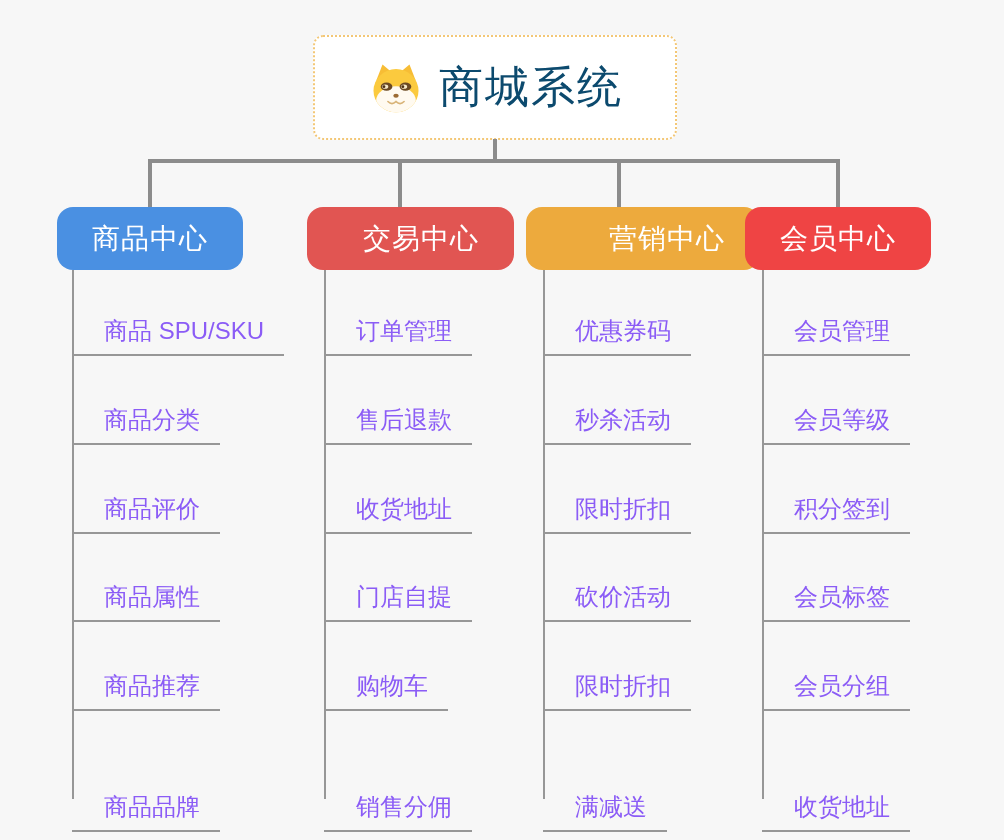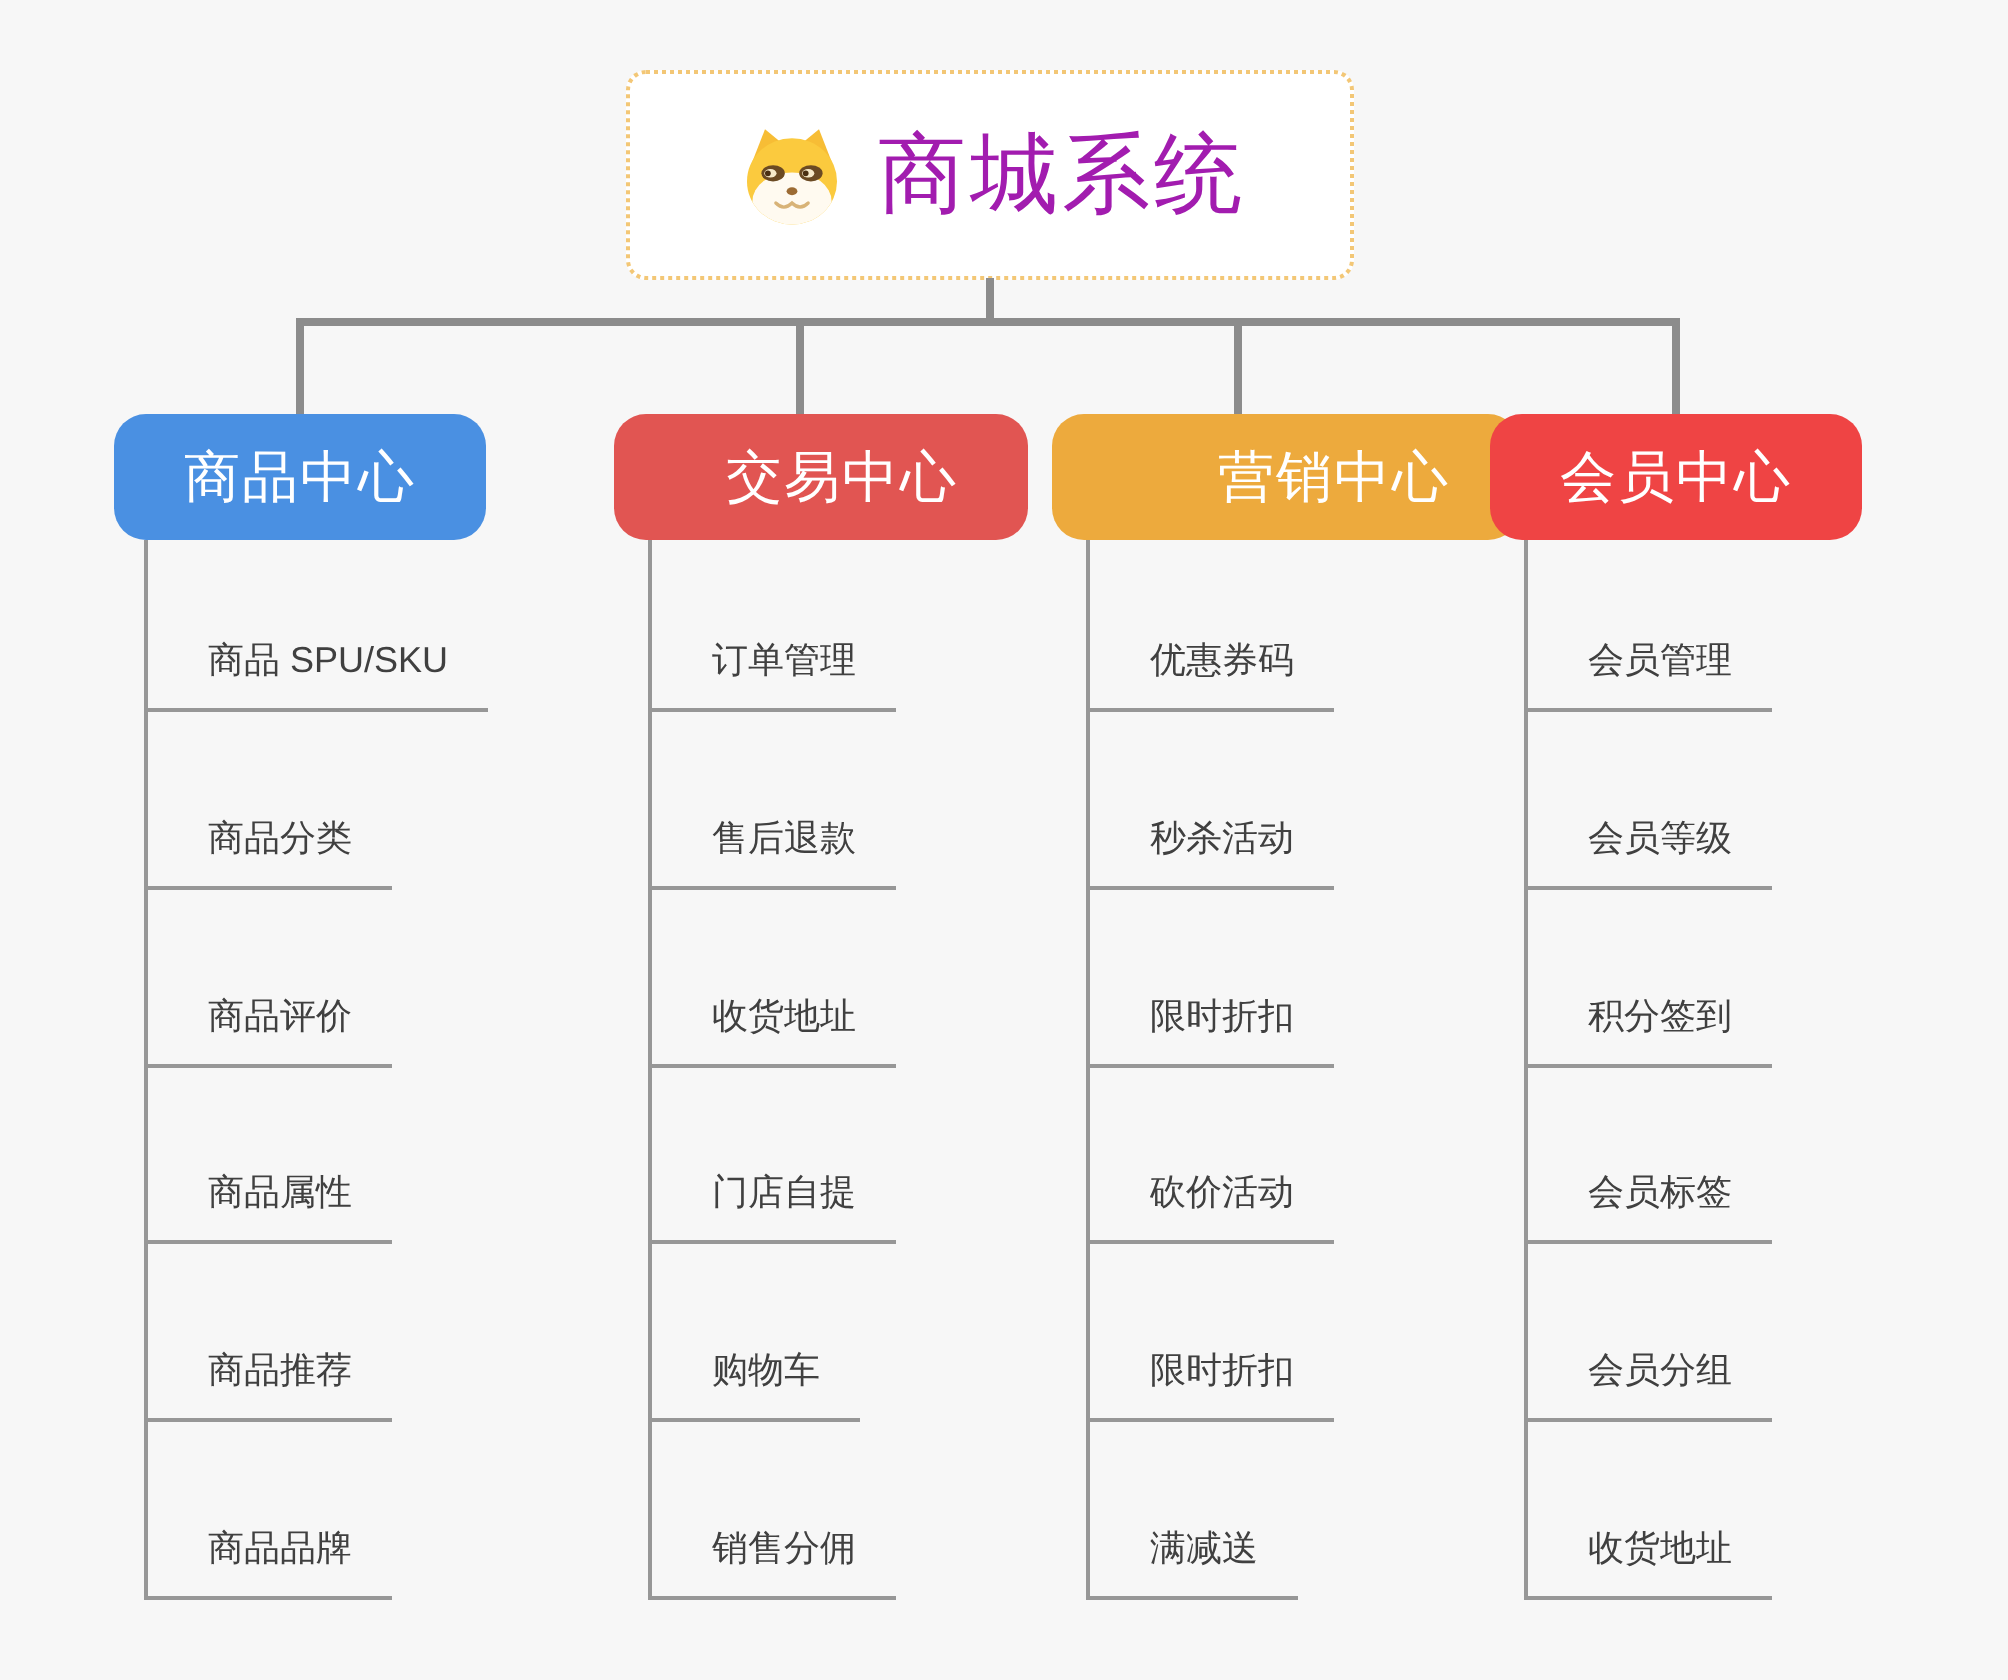--- a/index.html
+++ b/index.html
@@ -12,21 +12,21 @@
   .canvas{position:relative;width:1004px;height:840px;background:#f7f7f7;}
 
   
   .root-node{
     position:absolute;left:313px;top:35px;width:364px;height:105px;
     box-sizing:border-box;background:#ffffff;
     border:2px dotted #f3c776;border-radius:10px;
     display:flex;align-items:center;justify-content:center;gap:14px;
   }
   .root-title{
-    font-size:44px;font-weight:500;color:#a21caf;letter-spacing:2px;white-space:nowrap;
+    font-size:44px;font-weight:500;color:#0c4a6e;letter-spacing:2px;white-space:nowrap;
   }
   .root-icon{width:58px;height:54px;flex:0 0 auto;}
 
   
   .cline{position:absolute;background:#8c8c8c;}
   .v-root{left:493px;top:139px;width:4px;height:24px;}
   .h-main{left:148px;top:159px;width:692px;height:4px;border-radius:2px;}
   .drop{top:159px;width:4px;height:49px;}
   .drop-1{left:148px;} .drop-2{left:398px;} .drop-3{left:617px;} .drop-4{left:836px;}
 
@@ -40,30 +40,30 @@
   .branch-2{left:307px;background:#e15552;padding-left:21px;}
   .branch-3{left:526px;background:#edaa3d;padding-left:48px;}
   .branch-4{left:745px;background:#ef4444;}
 
   
   .column{position:absolute;top:0;}
   .col-1{left:72px;} .col-2{left:324px;} .col-3{left:543px;} .col-4{left:762px;}
   .trunk{position:absolute;left:0;top:270px;width:2px;height:529px;background:#979797;}
   .leaf{
     position:absolute;left:0;white-space:nowrap;
-    font-size:18px;line-height:29px;color:#404040;
+    font-size:24px;line-height:29px;color:#8b5cf6;
     padding:0 20px 9px 32px;
     border-bottom:2px solid #979797;
   }
   .leaf:nth-of-type(2){top:316px;}
   .leaf:nth-of-type(3){top:405px;}
   .leaf:nth-of-type(4){top:494px;}
   .leaf:nth-of-type(5){top:582px;}
   .leaf:nth-of-type(6){top:671px;}
-  .leaf:nth-of-type(7){top:760px;}
+  .leaf:nth-of-type(7){top:792px;}
 </style>
 </head>
 <body>
 
 <div class="canvas">
 
   <div class="root-node">
     <span class="root-icon">
       <svg viewBox="0 0 64 60" width="58" height="54">
         <defs>

